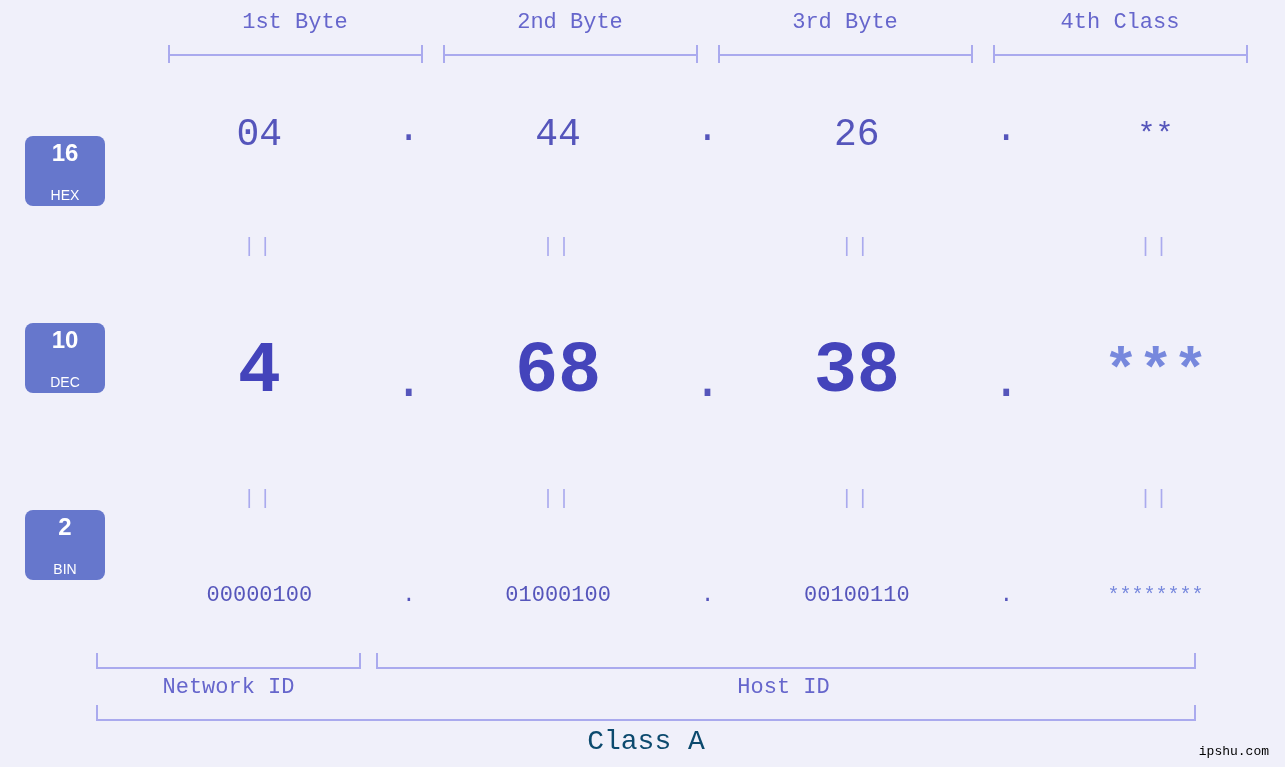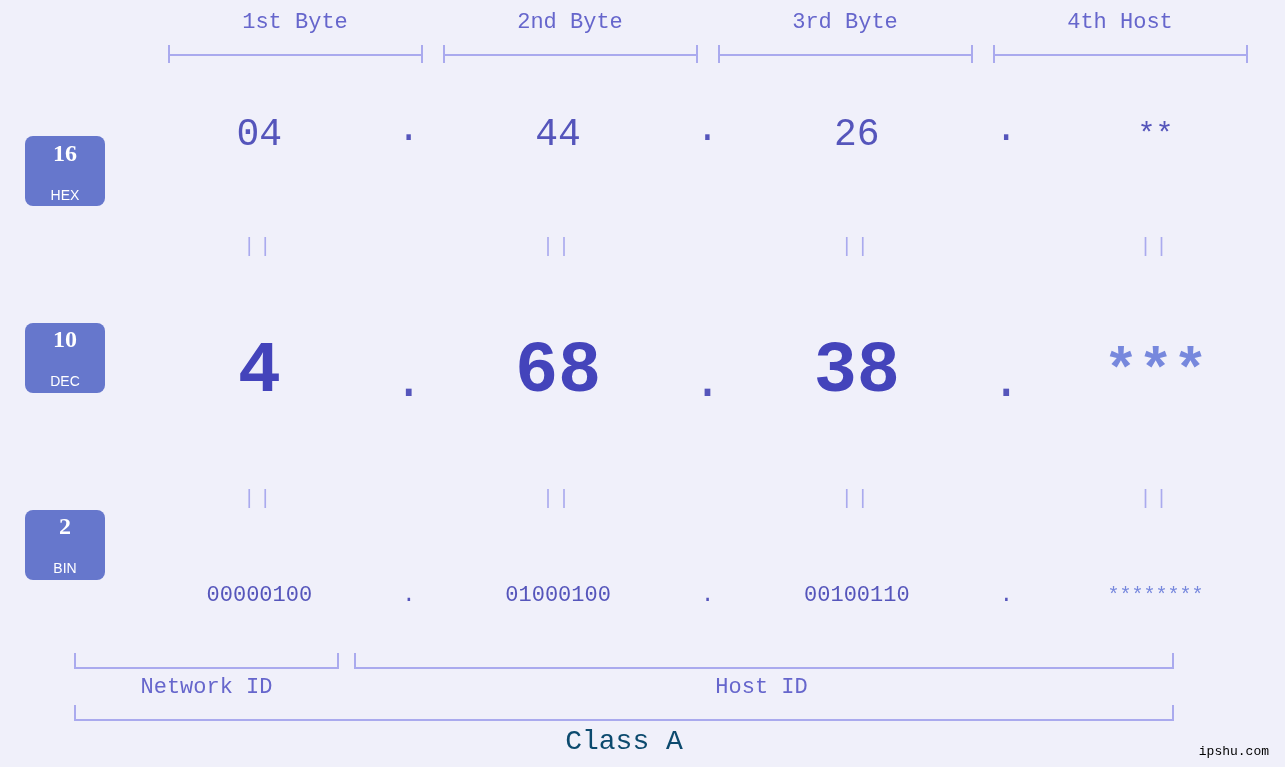--- a/index.html
+++ b/index.html
@@ -103,21 +103,21 @@
       height: 70px;
       display: flex;
       flex-direction: column;
       align-items: center;
       justify-content: center;
     }
 
     .label-badge .num {
       font-size: 24px;
       font-weight: bold;
-      font-family: Liberation Serif, serif;
+      font-family: Liberation Sans, sans-serif;
     }
 
     .label-badge .base {
       font-size: 14px;
       font-family: sans-serif;
       margin-top: 20px;
     }
 
     
     .rows-col {
@@ -208,21 +208,21 @@
       width: 40px;
       flex-shrink: 0;
     }
 
     
     .bottom-section {
       width: 1285px;
       display: flex;
       flex-direction: column;
       align-items: flex-start;
-      padding-left: 74px;
+      padding-left: 96px;
       margin-top: 5px;
     }
 
     .bottom-brackets {
       display: flex;
       width: 1100px;
       margin-bottom: 6px;
     }
 
     .bottom-bracket {
@@ -334,21 +334,21 @@
   </style>
 </head>
 <body>
 
 <div class="container">
 
   <div class="byte-headers">
     <div class="byte-header">1st Byte</div>
     <div class="byte-header">2nd Byte</div>
     <div class="byte-header">3rd Byte</div>
-    <div class="byte-header">4th Host</div>
+    <div class="byte-header">4th Class</div>
   </div>
 
   <div class="bracket-row">
     <div class="bracket">
         <div class="right-border"></div>
       </div>
     <div class="bracket">
         <div class="right-border"></div>
       </div>
     <div class="bracket">

